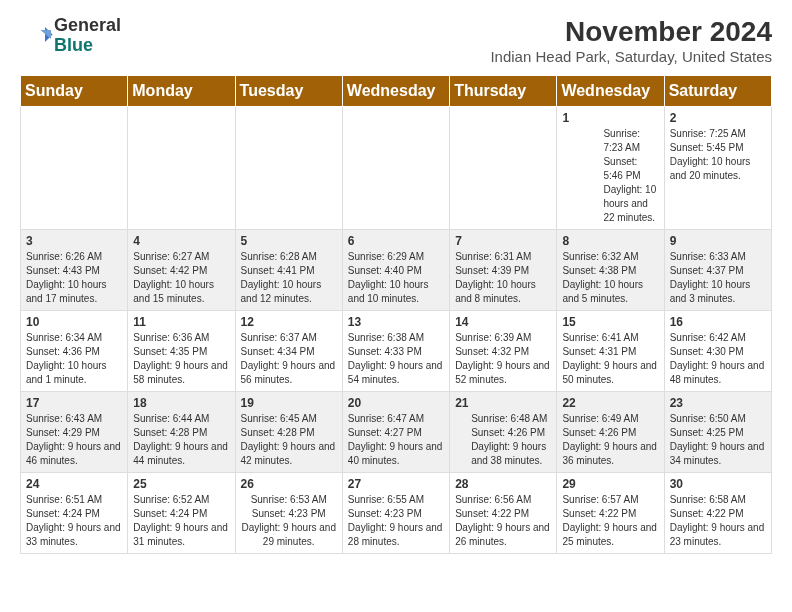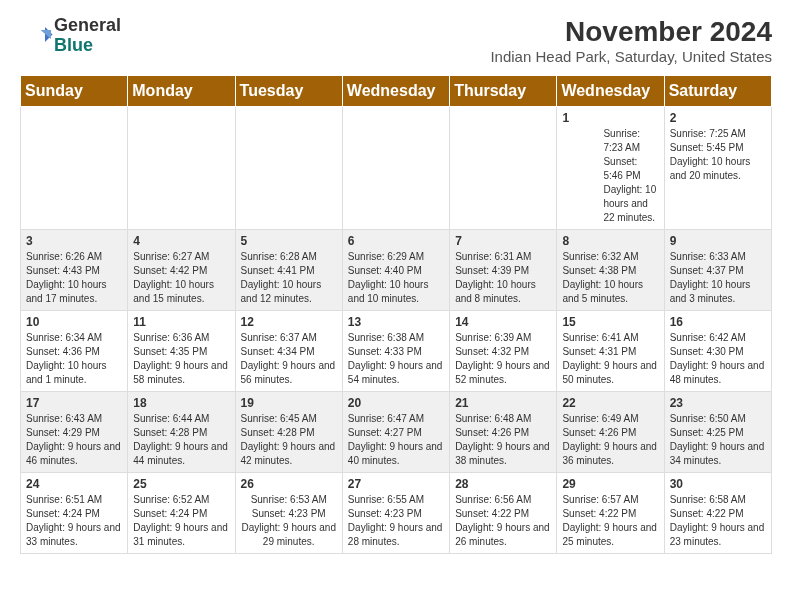--- a/index.html
+++ b/index.html
@@ -252,21 +252,21 @@
 Daylight: 9 hours and 42 minutes.</div>
         </td>
         <td>
           <span class="day-number">20</span>
           <div class="day-info" style="white-space: pre-line;">Sunrise: 6:47 AM
 Sunset: 4:27 PM
 Daylight: 9 hours and 40 minutes.</div>
         </td>
         <td>
           <span class="day-number">21</span>
-          <div class="day-info" style="white-space: pre-line;">Sunrise: 6:48 AM
+          <div class="day-info" style="white-space: pre-line; margin-left: 16px;">Sunrise: 6:48 AM
 Sunset: 4:26 PM
 Daylight: 9 hours and 38 minutes.</div>
         </td>
         <td>
           <span class="day-number">22</span>
           <div class="day-info" style="white-space: pre-line;">Sunrise: 6:49 AM
 Sunset: 4:26 PM
 Daylight: 9 hours and 36 minutes.</div>
         </td>
         <td>

